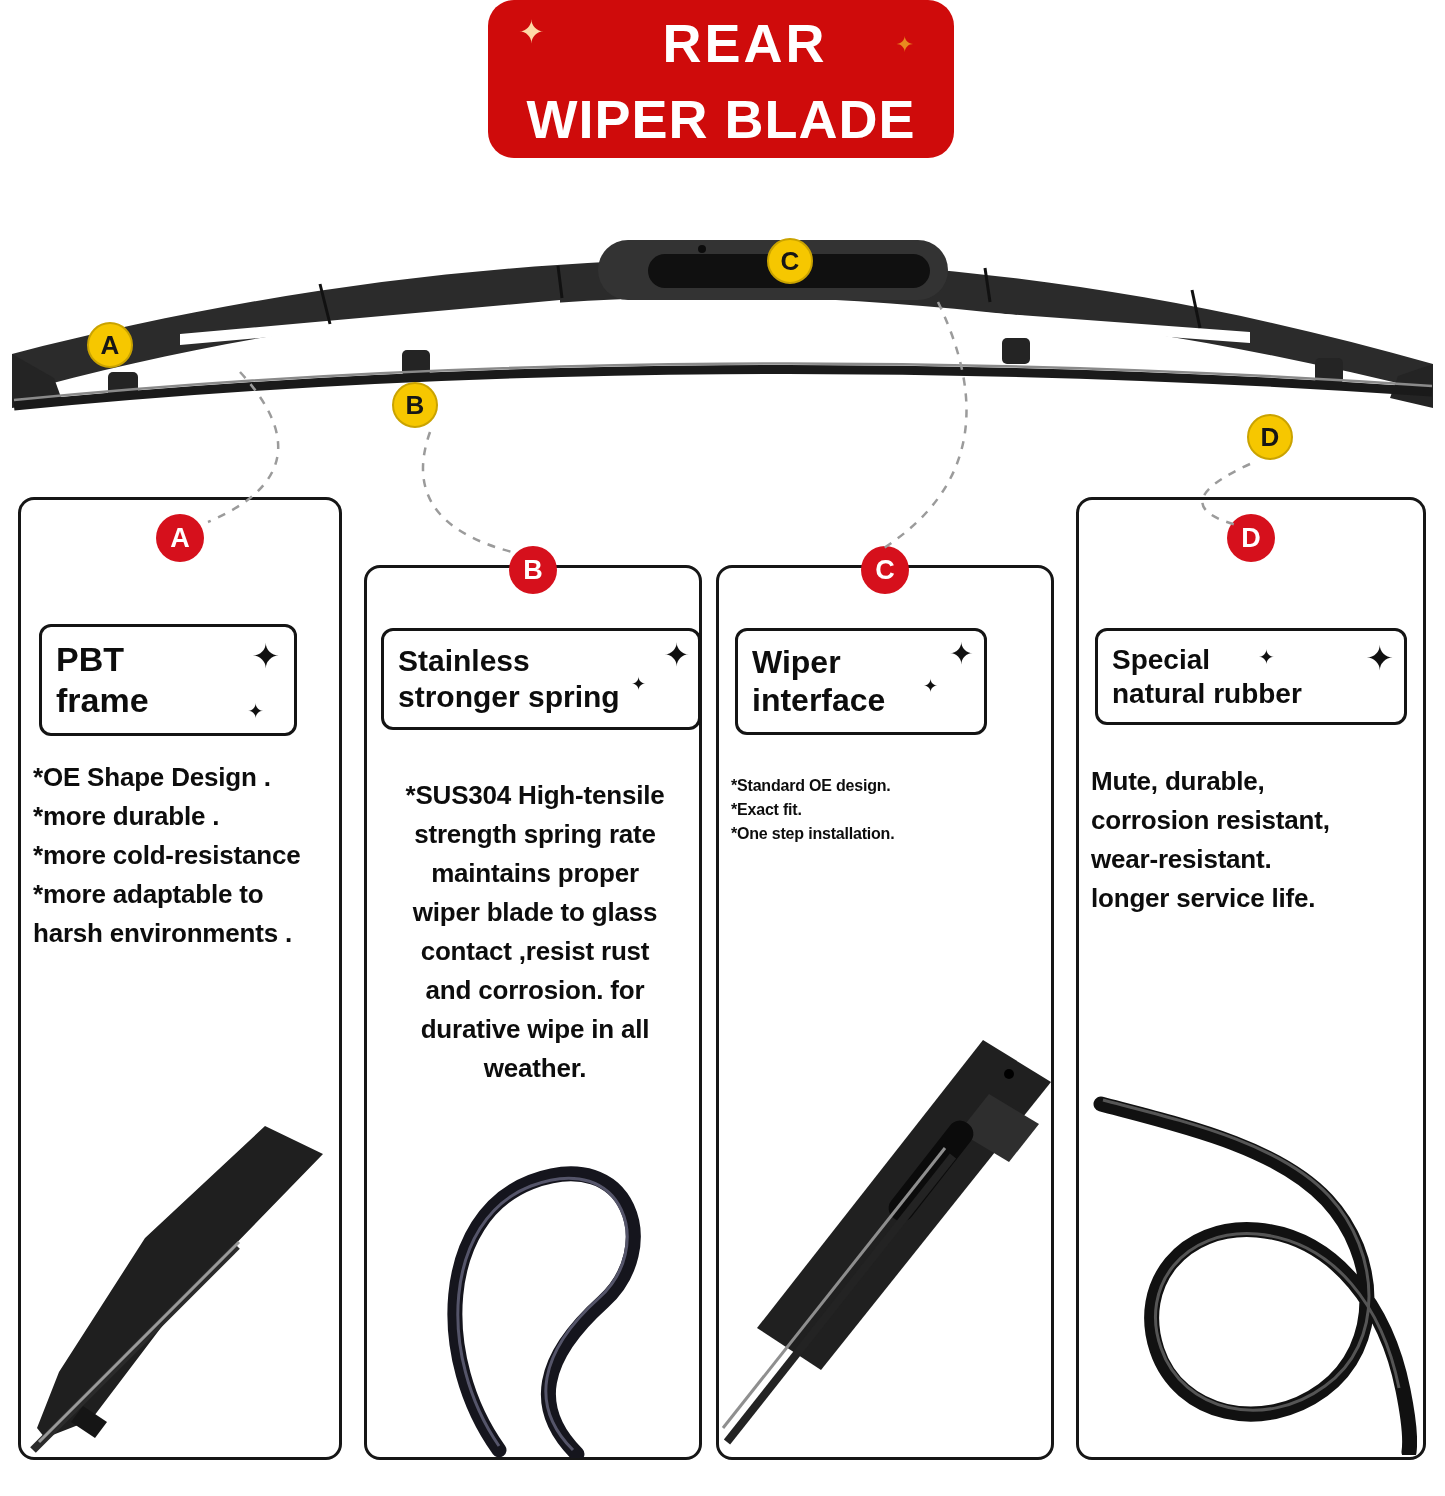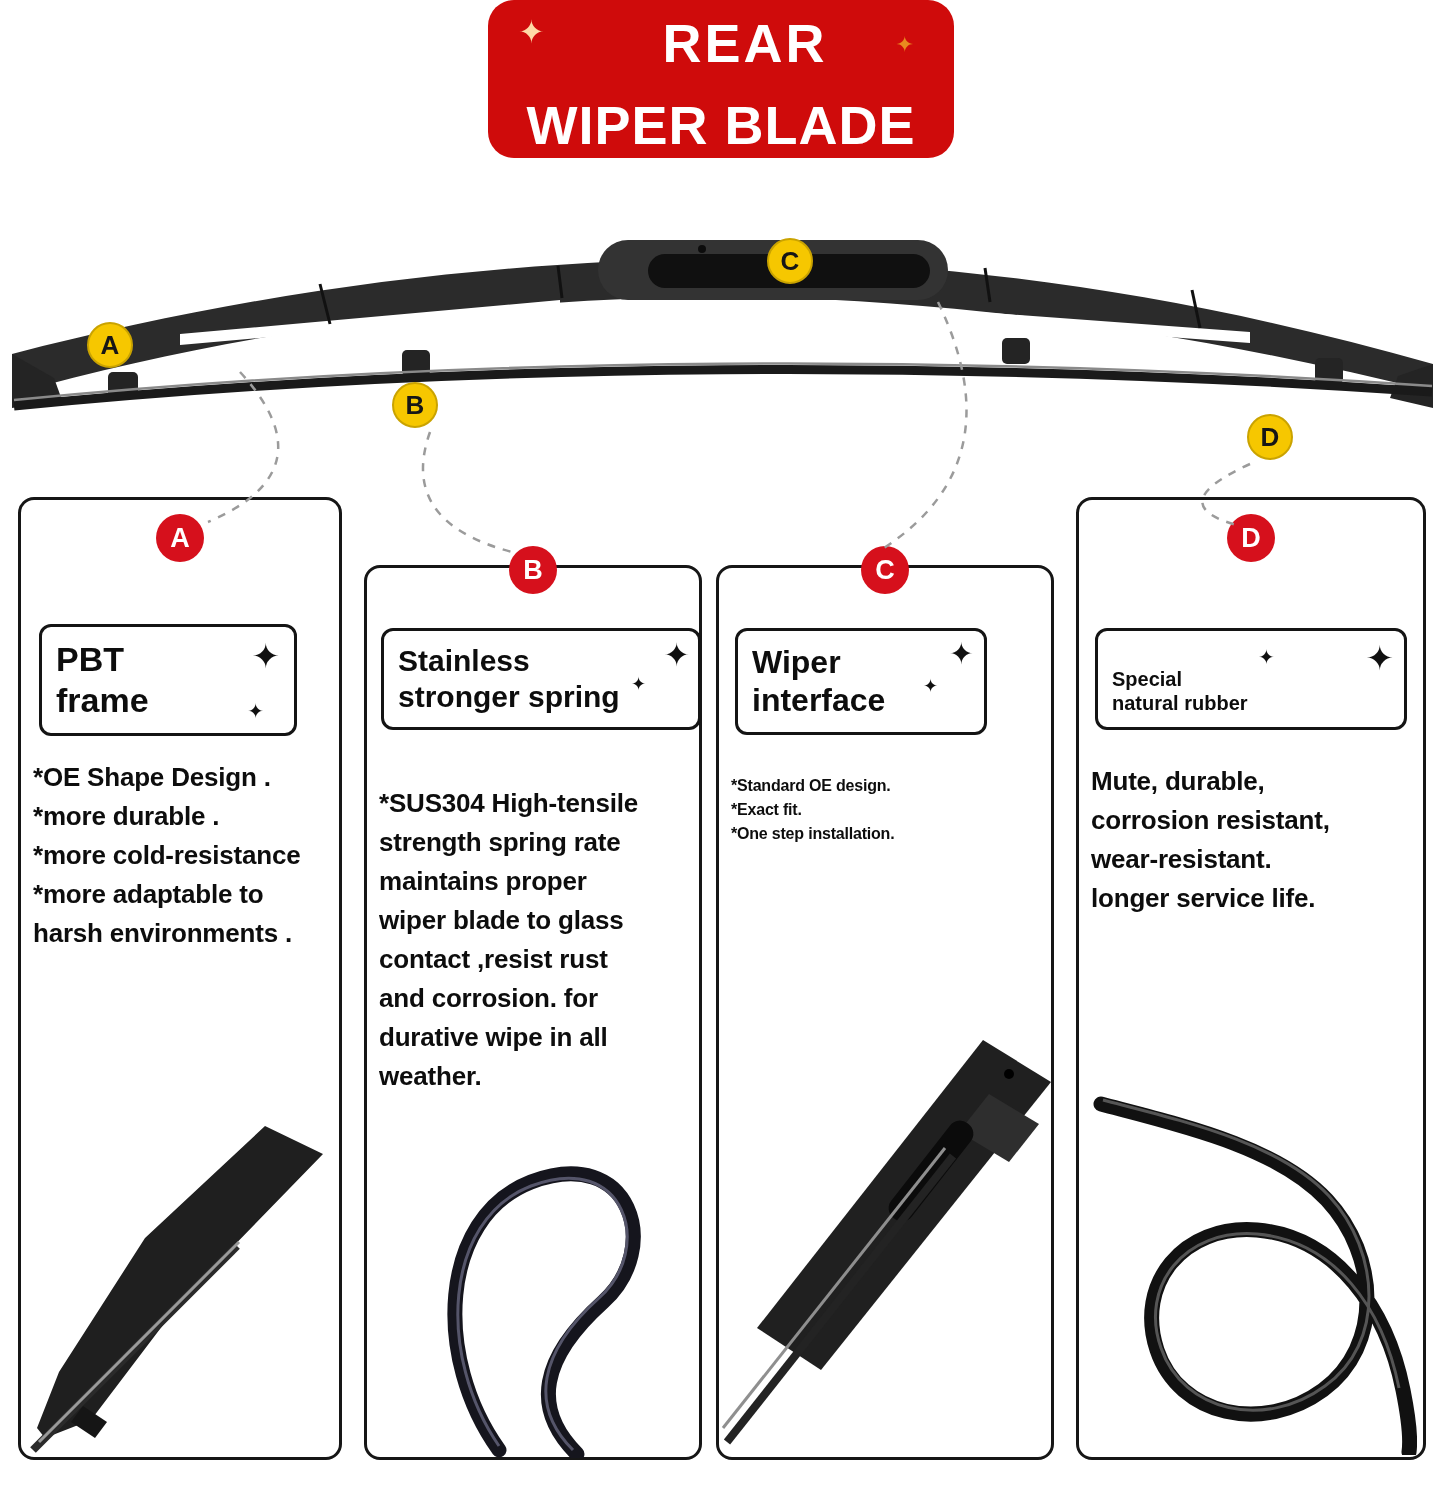--- a/index.html
+++ b/index.html
@@ -6,21 +6,21 @@
   body{
     width:1445px;height:1496px;position:relative;background:#ffffff;
     font-family:"Liberation Sans",sans-serif;color:#0d0d0d;overflow:hidden;
   }
   
   .badge{
     position:absolute;left:488px;top:0;width:466px;height:158px;
     background:#cf0b0b;border-radius:26px;text-align:center;color:#ffffff;
   }
   .badge-line1{font-size:54px;font-weight:800;letter-spacing:3px;margin-top:12px;margin-left:48px;}
-  .badge-line2{font-size:54px;font-weight:800;letter-spacing:1px;margin-top:20px;}
+  .badge-line2{font-size:54px;font-weight:800;letter-spacing:1px;margin-top:14px;}
   .spark{position:absolute;line-height:1;}
   .badge .s1{left:30px;top:16px;font-size:32px;color:#ffd9a6;}
   .badge .s2{right:40px;top:34px;font-size:22px;color:#e98a1f;}
   
   .blade{position:absolute;left:0;top:212px;width:1445px;height:250px;}
   
   .co{
     position:absolute;width:46px;height:46px;border-radius:50%;
     background:#f6c700;border:2px solid #caa300;box-sizing:border-box;
     display:flex;align-items:center;justify-content:center;
@@ -51,36 +51,36 @@
   .pc-in{top:14px;}
   .pc-top{top:-22px;}
   .tbox{
     position:absolute;border:3px solid #141414;border-radius:12px;
     padding:12px 14px;box-sizing:border-box;background:#fff;
   }
   .ttext{display:block;white-space:pre-line;font-weight:700;line-height:1.2;color:#0d0d0d;}
   .tbox-a{left:18px;top:124px;width:258px;}   .tbox-a .ttext{font-size:34px;}
   .tbox-b{left:14px;top:60px;width:320px;}    .tbox-b .ttext{font-size:30px;}
   .tbox-c{left:16px;top:60px;width:252px;}    .tbox-c .ttext{font-size:32px;}
-  .tbox-d{left:16px;top:128px;width:312px;}   .tbox-d .ttext{font-size:20px;margin-top:24px;}
+  .tbox-d{left:16px;top:128px;width:312px;}   .tbox-d .ttext{font-size:28px;}
   .spk{position:absolute;color:#101010;line-height:1;}
   .spk-a1{right:14px;top:12px;font-size:34px;}
   .spk-a2{right:30px;bottom:12px;font-size:20px;}
   .spk-b1{right:8px;top:8px;font-size:32px;}
   .spk-b2{right:52px;top:44px;font-size:18px;}
   .spk-c1{right:10px;top:8px;font-size:30px;}
   .spk-c2{right:46px;top:46px;font-size:18px;}
   .spk-d1{left:160px;top:16px;font-size:20px;}
   .spk-d2{right:10px;top:10px;font-size:34px;}
   .pbody{
     position:absolute;left:12px;right:8px;font-weight:700;
     font-size:26px;line-height:1.5;letter-spacing:-0.2px;white-space:pre-line;
   }
   .pbody-a{top:258px;}
-  .pbody-b{top:216px;}
+  .pbody-b{top:208px;text-align:center;}
   .pbody-c{top:206px;font-size:16px;}
   .pbody-d{top:262px;}
   .photo{position:absolute;}
   .photo-a{left:4px;top:620px;width:310px;height:336px;}
   .photo-b{left:14px;top:530px;width:305px;height:360px;}
   .photo-c{left:2px;top:470px;width:330px;height:420px;}
   .photo-d{left:8px;top:560px;width:330px;height:395px;}
 </style>
 </head>
 <body>

